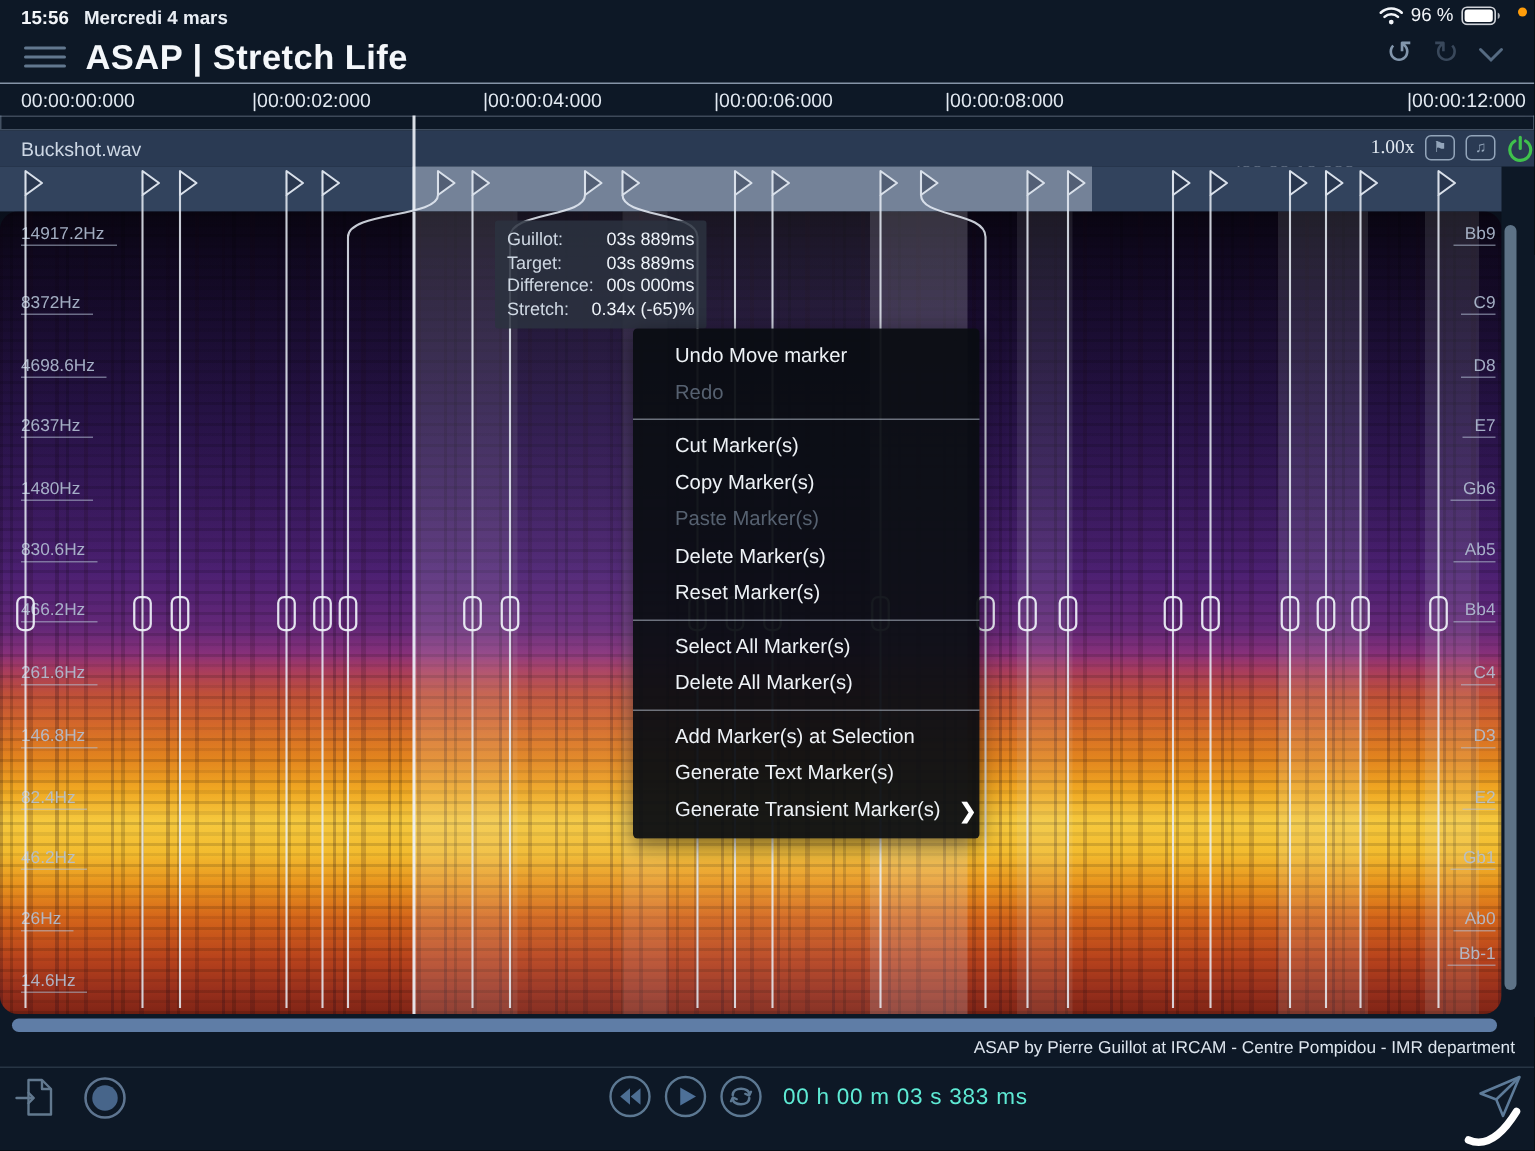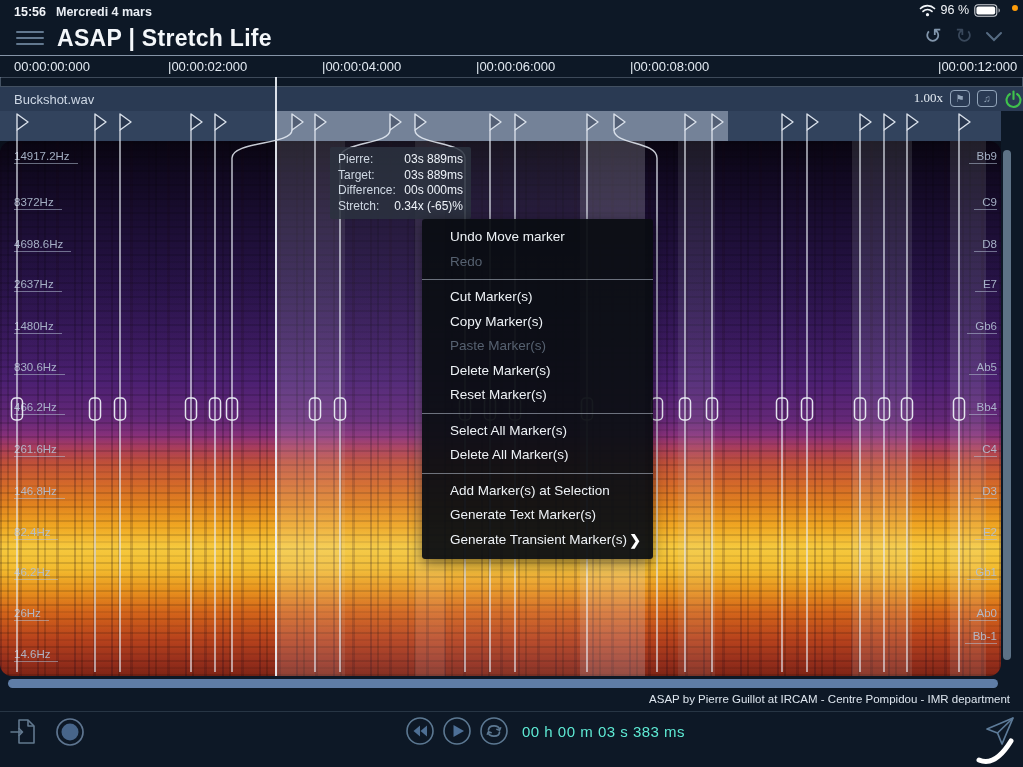--- a/index.html
+++ b/index.html
@@ -53,21 +53,21 @@
   
   .markers-svg{position:absolute;top:111px;left:0;z-index:4;}
   
   .tooltip{position:absolute;left:330px;top:147px;width:141px;z-index:5;background:rgba(44,51,63,.85);
       border-radius:2px;padding:5px 8px;box-sizing:border-box;}
   .tt-row{display:flex;justify-content:space-between;font-size:12px;line-height:15.5px;}
   .tt-label{color:#cfd8e3;} .tt-value{color:#eef3f9;}
   
   .menu{position:absolute;left:422px;top:219px;width:231px;z-index:20;background:rgba(10,13,18,.94);
       border-radius:3px;padding:6px 0 7px 0;box-shadow:0 4px 14px rgba(0,0,0,.5);}
-  .menu-item{height:24.5px;line-height:24.5px;padding-left:28px;padding-right:10px;font-size:13.5px;
+  .menu-item{height:24.5px;line-height:24.5px;padding-left:28px;font-size:13.5px;
       color:#eef2f6;display:flex;justify-content:space-between;align-items:center;cursor:pointer;}
   .menu-item.disabled{color:#566170;cursor:default;}
   .menu-arrow{font-weight:bold;font-size:14px;color:#fff;margin-right:2px;}
   .menu-div{height:1px;background:rgba(185,195,210,.55);margin:5px 0;}
   
   .vscroll{position:absolute;right:12px;top:150px;width:8px;height:510px;border-radius:4px;background:#5d7286;z-index:6;}
   .hscroll{position:absolute;left:8px;top:679px;width:990px;height:9px;border-radius:4.5px;background:#5f7da6;}
   
   .credit-row{position:absolute;left:0;right:0;top:690px;height:21px;border-bottom:1px solid rgba(120,140,160,.25);}
   .credit{position:absolute;right:13px;top:3px;font-size:11.5px;color:#dde5ee;}
@@ -297,21 +297,21 @@
       </g>
       <g>
         <path d="M 959 19 L 959 561" fill="none" stroke="rgba(233,239,247,0.85)" stroke-width="1.4"></path>
         <path d="M 959 3 L 959 19 L 970 11 Z" fill="rgba(22,32,52,0.35)" stroke="#d9e0ea" stroke-width="1.4" stroke-linejoin="round"></path>
         <rect x="953.5" y="287" width="11" height="22" rx="4" fill="none" stroke="rgba(240,244,250,0.92)" stroke-width="1.5"></rect>
       </g>
     </svg>
 
   <div class="tooltip" id="tooltip">
       <div class="tt-row">
-        <span class="tt-label">Pierre:</span>
+        <span class="tt-label">Guillot:</span>
         <span class="tt-value">03s 889ms</span>
       </div>
       <div class="tt-row">
         <span class="tt-label">Target:</span>
         <span class="tt-value">03s 889ms</span>
       </div>
       <div class="tt-row">
         <span class="tt-label">Difference:</span>
         <span class="tt-value">00s 000ms</span>
       </div>

